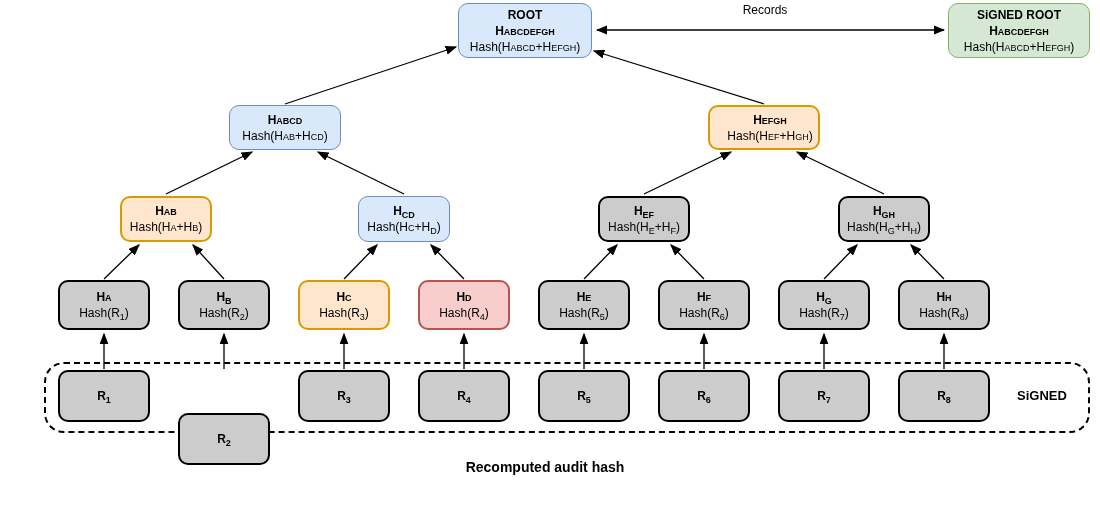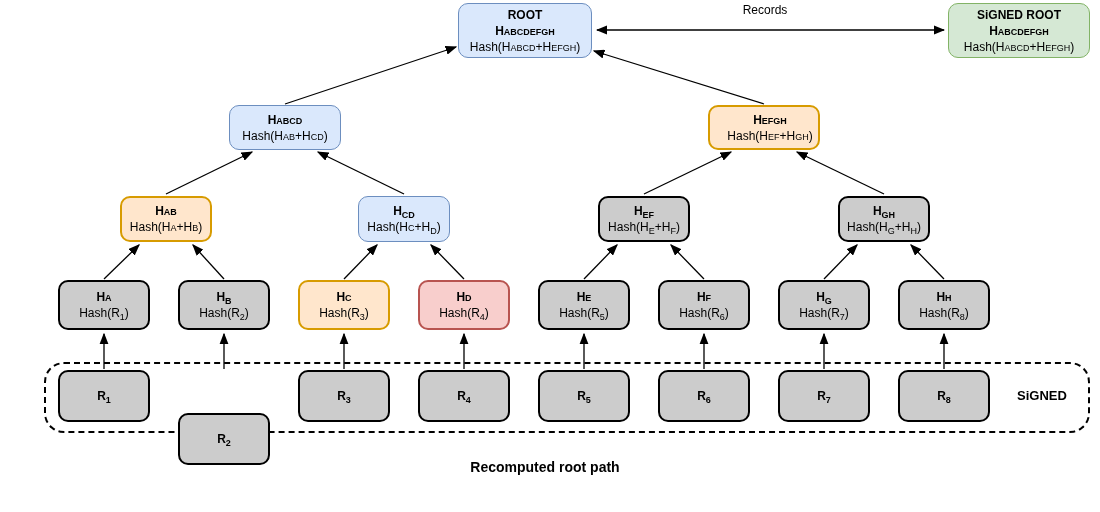--- a/index.html
+++ b/index.html
@@ -157,15 +157,15 @@
       </div>
       <div class="node gray" style="left: 778px; top: 370px; width: 92px; height: 52px;">
         <div class="line"><span class="seg b">R</span><span class="seg b sub">7</span></div>
       </div>
       <div class="node gray" style="left: 898px; top: 370px; width: 92px; height: 52px;">
         <div class="line"><span class="seg b">R</span><span class="seg b sub">8</span></div>
       </div>
     </div>
 
   <div id="caption">
-    <div id="caption-title">Recomputed root path</div>
+    <div id="caption-title">Recomputed audit hash</div>
   </div>
 </div>
 
 </body></html>

